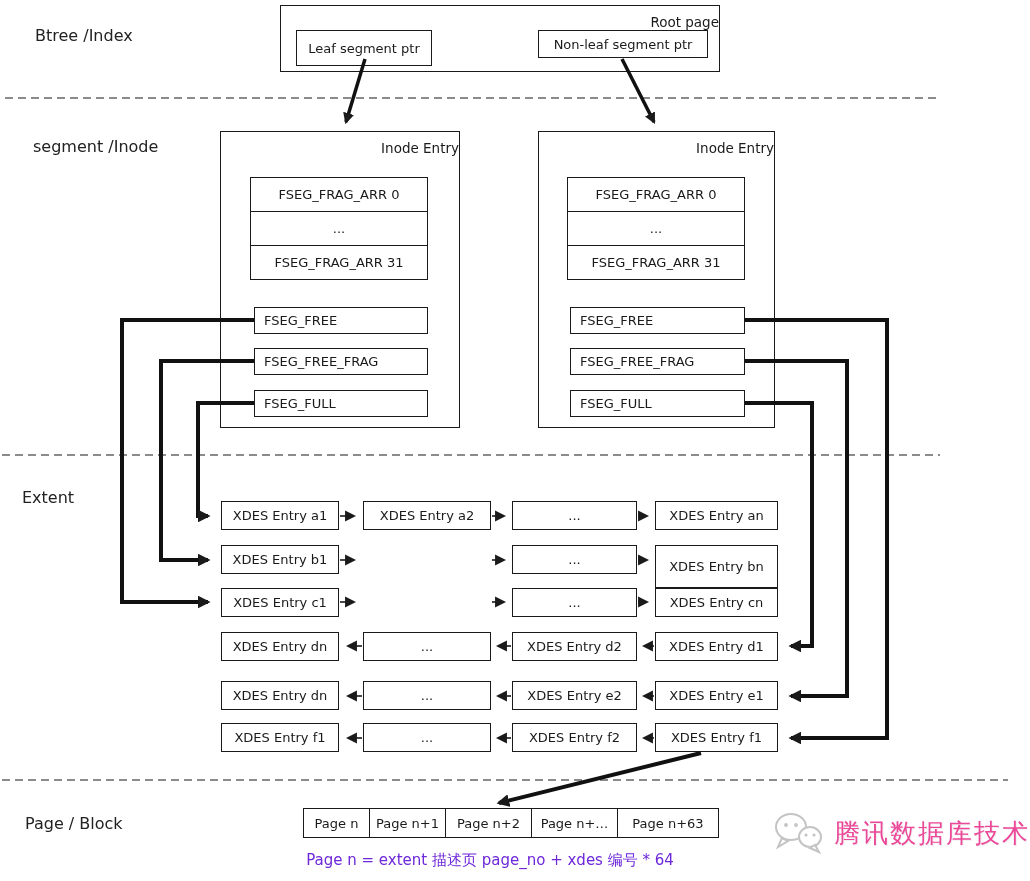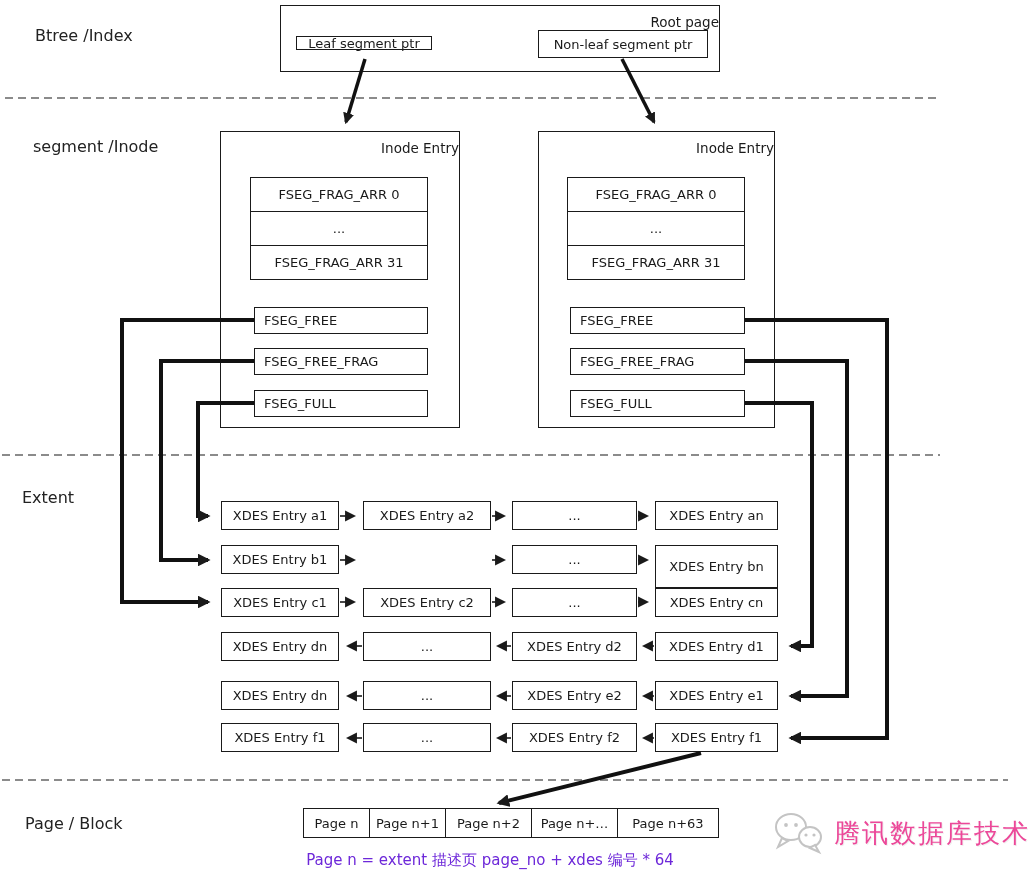--- a/index.html
+++ b/index.html
@@ -33,21 +33,21 @@
 <div class="canvas">
 
   <div class="lbl" style="left:35px;top:26px">Btree /Index</div>
   <div class="lbl" style="left:33px;top:137px">segment /Inode</div>
   <div class="lbl" style="left:22px;top:488px">Extent</div>
   <div class="lbl" style="left:25px;top:814px">Page / Block</div>
 
   <div class="bx titlebox" style="left:280px;top:5px;width:440px;height:67px">
     <span class="boxtitle">Root page</span>
   </div>
-  <div class="bx" style="left:296px;top:36px;width:136px;height:14px">Leaf segment ptr</div>
+  <div class="bx" style="left:296px;top:30px;width:136px;height:36px">Leaf segment ptr</div>
   <div class="bx" style="left:538px;top:30px;width:170px;height:28px">Non-leaf segment ptr</div>
 
   <div class="bx titlebox" style="left:220px;top:131px;width:240px;height:297px">
     <span class="boxtitle">Inode Entry</span>
   </div>
   <div class="frag" style="left:250px;top:177px;width:178px">
     <div class="cell">FSEG_FRAG_ARR 0</div>
     <div class="cell">...</div>
     <div class="cell">FSEG_FRAG_ARR 31</div>
   </div>
@@ -70,21 +70,20 @@
   <div class="bx" style="left:221px;top:501px;width:118px;height:29px">XDES Entry a1</div>
   <div class="bx" style="left:363px;top:501px;width:128px;height:29px">XDES Entry a2</div>
   <div class="bx" style="left:512px;top:501px;width:125px;height:29px">...</div>
   <div class="bx" style="left:655px;top:501px;width:123px;height:29px">XDES Entry an</div>
 
   <div class="bx" style="left:221px;top:545px;width:118px;height:29px">XDES Entry b1</div>
   <div class="bx" style="left:512px;top:545px;width:125px;height:29px">...</div>
   <div class="bx" style="left:655px;top:545px;width:123px;height:43px">XDES Entry bn</div>
 
   <div class="bx" style="left:221px;top:588px;width:118px;height:29px">XDES Entry c1</div>
-  <div class="bx" style="left:363px;top:588px;width:128px;height:29px">XDES Entry c2</div>
   <div class="bx" style="left:512px;top:588px;width:125px;height:29px">...</div>
   <div class="bx" style="left:655px;top:588px;width:123px;height:29px">XDES Entry cn</div>
 
   <div class="bx" style="left:221px;top:632px;width:118px;height:29px">XDES Entry dn</div>
   <div class="bx" style="left:363px;top:632px;width:128px;height:29px">...</div>
   <div class="bx" style="left:512px;top:632px;width:125px;height:29px">XDES Entry d2</div>
   <div class="bx" style="left:655px;top:632px;width:123px;height:29px">XDES Entry d1</div>
 
   <div class="bx" style="left:221px;top:681px;width:118px;height:29px">XDES Entry dn</div>
   <div class="bx" style="left:363px;top:681px;width:128px;height:29px">...</div>

